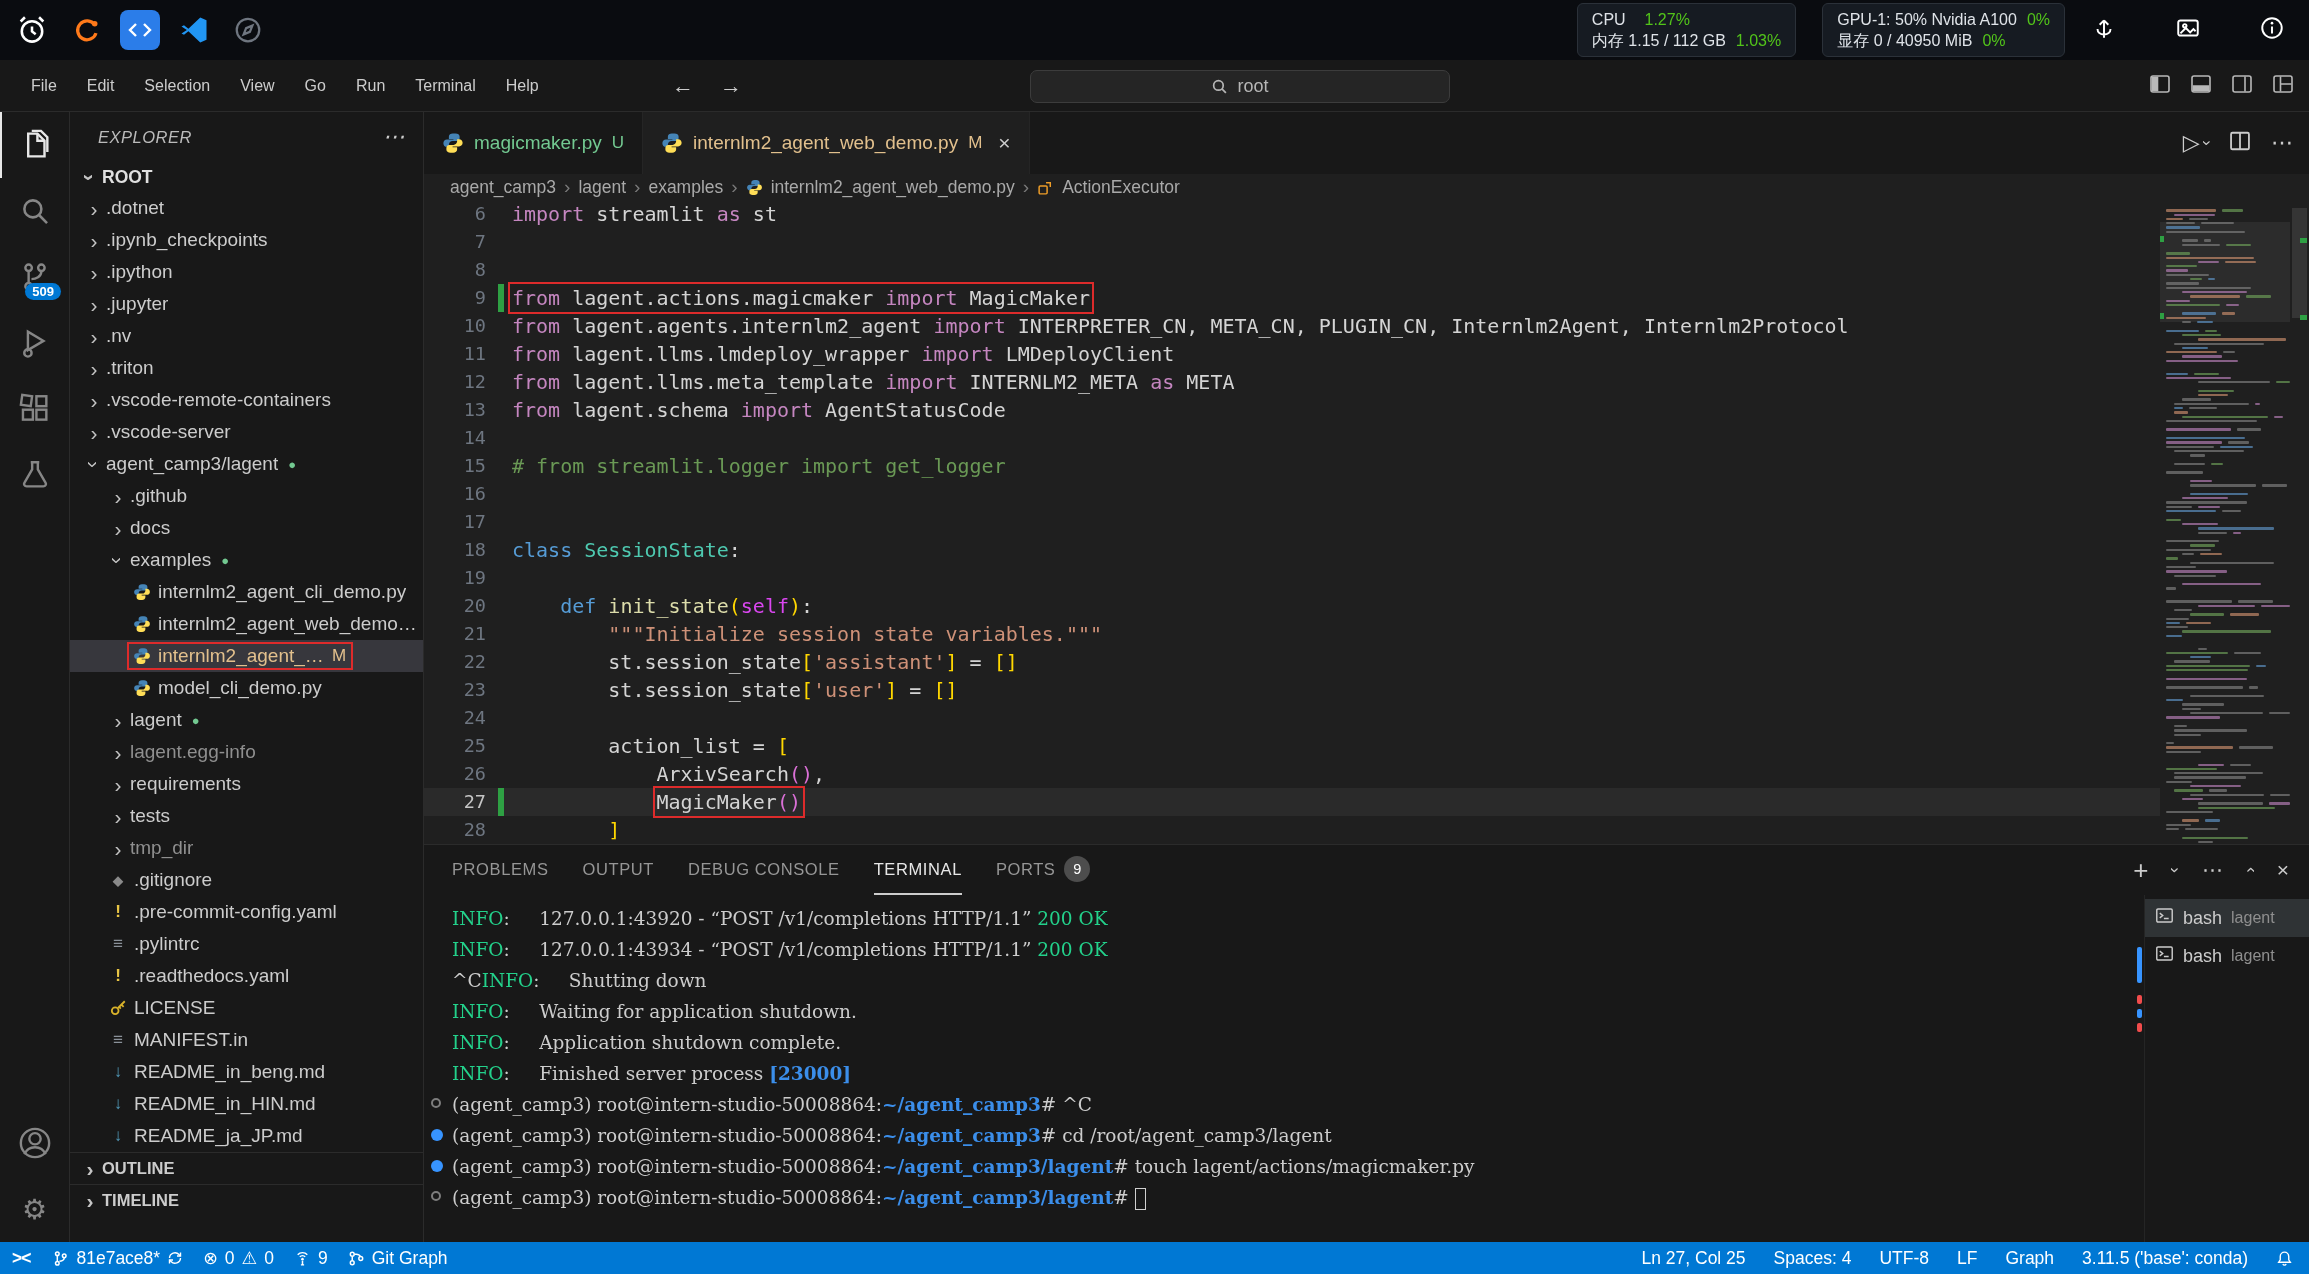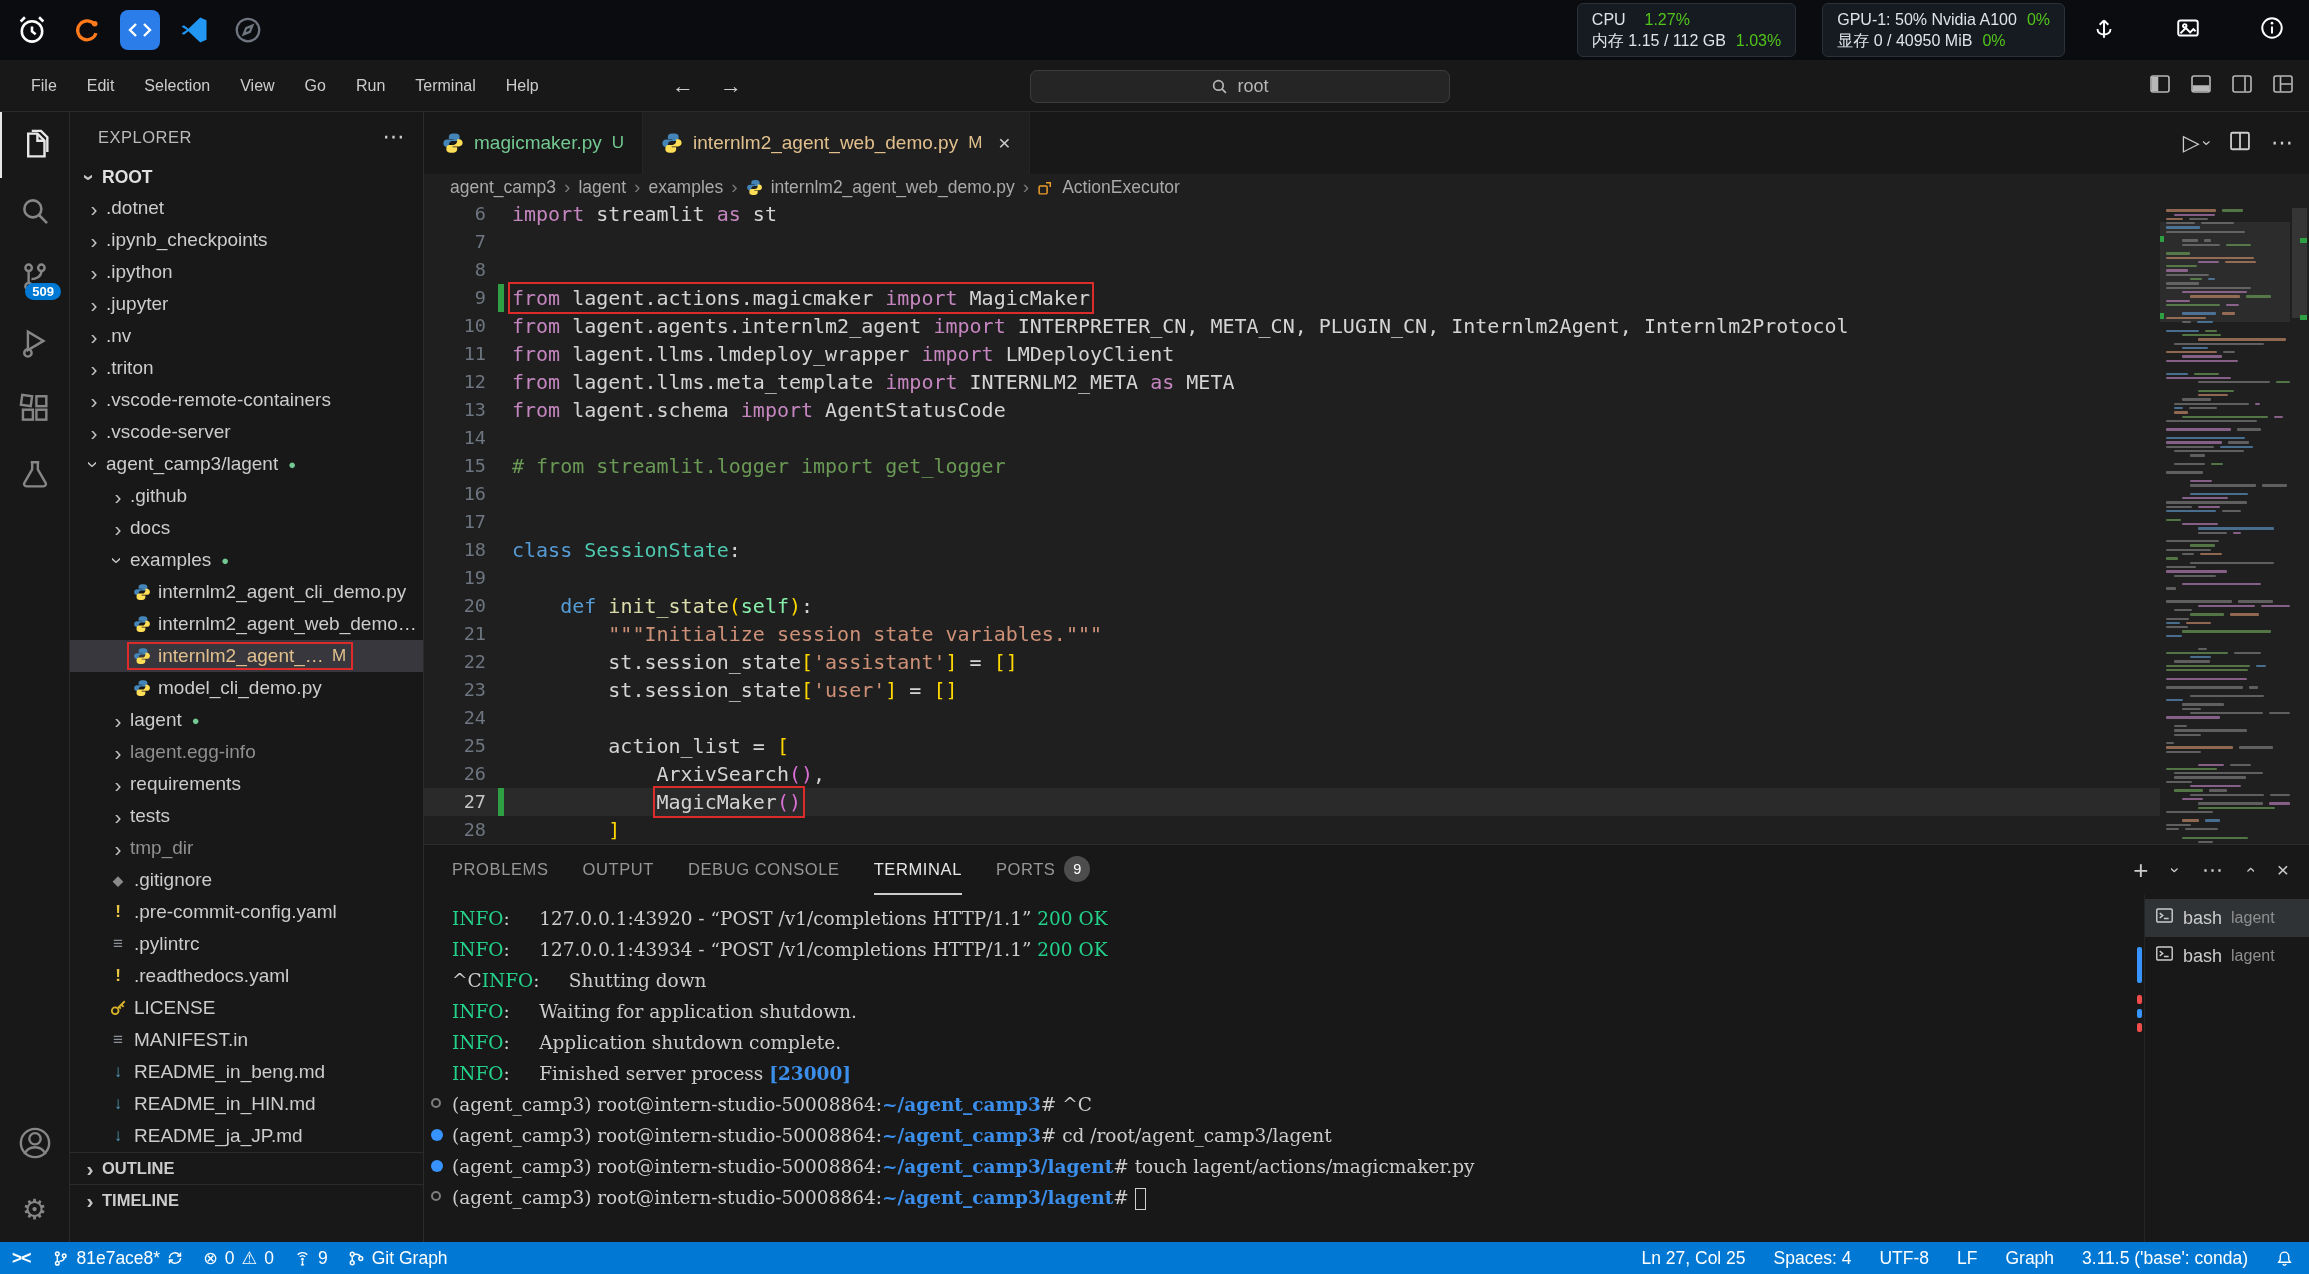--- a/index.html
+++ b/index.html
@@ -29,21 +29,21 @@
 
   
   .activitybar { width:70px; background:#181818; border-right:1px solid #2b2b2b; display:flex; flex-direction:column; }
   .act-item { height:66px; display:flex; align-items:center; justify-content:center; position:relative; }
   .act-item.active { border-left:2px solid #e7e7e7; }
   .act-badge { position:absolute; right:8px; bottom:10px; background:#0078d4; color:#fff; border-radius:16px; font-size:13px; padding:1px 7px; font-weight:bold; }
   .act-bottom { margin-top:auto; }
 
   
   .sidebar { width:354px; background:#181818; border-right:1px solid #2b2b2b; font-size:19px; position:relative; overflow:hidden; }
-  .sb-header { height:50px; display:flex; align-items:center; padding:0 18px 0 28px; color:#bbbbbb; font-size:16.5px; letter-spacing:.5px; }
+  .sb-header { height:50px; display:flex; align-items:center; padding:0 18px 0 28px; color:#bbbbbb; font-size:16.5px; letter-spacing:.5px;font-style:italic; }
   .sb-header .more { margin-left:auto; font-size:22px; color:#cccccc; }
   .root-row { height:30px; display:flex; align-items:center; font-weight:bold; font-size:17.5px; padding-left:8px; color:#e0e0e0; }
   .tree-row { height:32px; display:flex; align-items:center; white-space:nowrap; cursor:default; }
   .tree-row.sel { background:#37373d; }
   .tree-row.dim .tname { color:#8f8f8f; }
   .tname { overflow:hidden; text-overflow:ellipsis; color:#cccccc; }
   .chev { display:inline-block; width:24px; min-width:24px; text-align:center; color:#c5c5c5; font-size:21px; line-height:21px; }
   .chev.open { transform:rotate(90deg); }
   .fic { display:inline-flex; width:24px; min-width:24px; height:20px; align-items:center; justify-content:center; margin-right:4px; font-size:17px; font-weight:bold; }
   .fic svg { width:18px; height:18px; }
@@ -80,21 +80,21 @@
   .code { flex:1; background:#1f1f1f; position:relative; overflow:hidden; font-family:"DejaVu Sans Mono", monospace; }
   .code-line { height:28px; line-height:28px; display:flex; white-space:pre; position:relative; }
   .code-line.cur { background:rgba(255,255,255,.05); }
   .ln { width:62px; min-width:62px; text-align:right; color:#6e7681; font-size:18.5px; }
   .code-line.cur .ln { color:#c6c6c6; }
   .chg { width:26px; min-width:26px; position:relative; }
   .chg.mod::before { content:""; position:absolute; left:12px; top:0; width:6px; height:28px; background:#2ea043; }
   .ct { font-size:20px; position:relative; }
   .tk-kw{color:#C586C0}.tk-def{color:#569CD6}.tk-cls{color:#4EC9B0}.tk-fn{color:#DCDCAA}
   .tk-str{color:#CE9178}.tk-com{color:#6A9955}.tk-b1{color:#FFD700}.tk-b2{color:#DA70D6}
-  .tk-p{color:#D4D4D4}.tk-slf{color:#86efac}
+  .tk-p{color:#D4D4D4}.tk-slf{color:#d946ef}
   .redbox-inline { outline:2px solid #dd2b2b; outline-offset:2px; }
   .caret { display:inline-block; width:2px; height:23px; background:#d4d4d4; vertical-align:middle; margin-left:2px; }
 
   
   .minimap { position:absolute; top:0; right:19px; width:130px; height:100%; background:#1f1f1f; padding-top:4px; }
   .mm-row { height:4.3px; display:flex; align-items:center; padding-left:6px; }
   .mm-bar { height:2.3px; border-radius:1px; opacity:.7; }
   .mm-view { position:absolute; left:0; top:22px; width:100%; height:100px; background:rgba(255,255,255,.06); }
   .mm-mark { position:absolute; left:0; width:4px; height:6px; background:#2ea043; }
   .ruler { position:absolute; top:0; right:0; width:19px; height:100%; background:#1f1f1f; }

